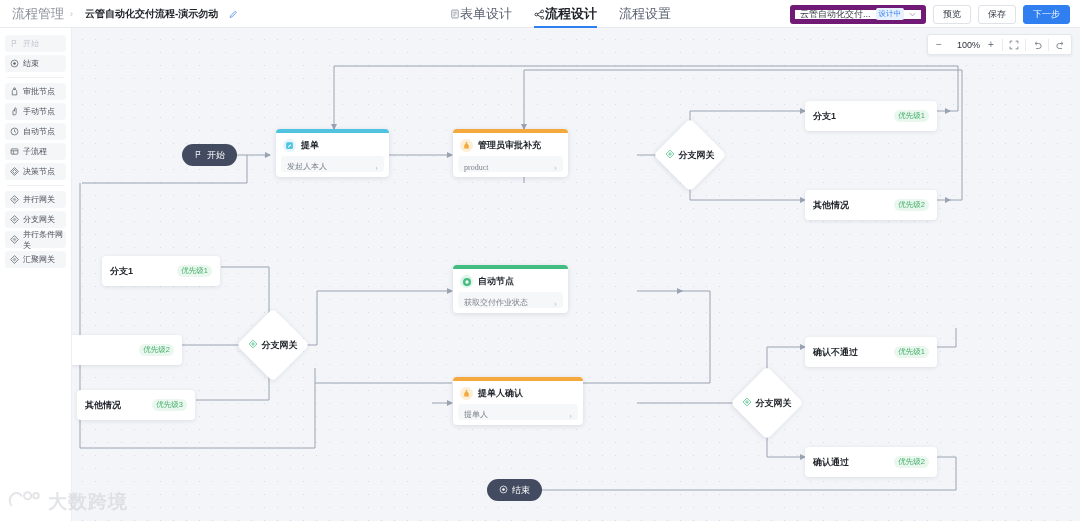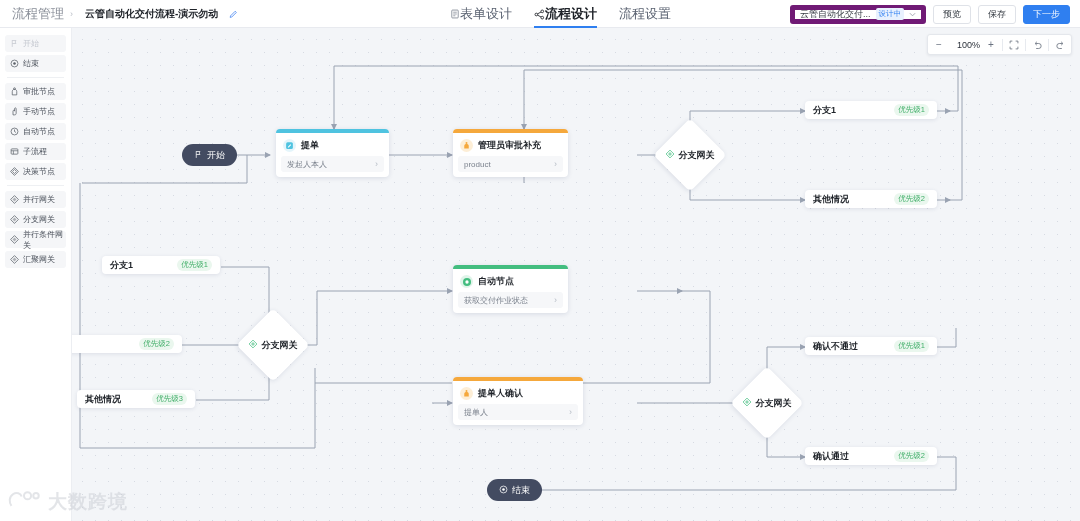--- a/index.html
+++ b/index.html
@@ -80,22 +80,22 @@
   
   .node {
     position: absolute; width: 113px; background: #fff; border-radius: 4px;
     box-shadow: 0 1px 5px rgba(32,48,90,.13); overflow: hidden; cursor: pointer; z-index: 5;
   }
   .node .bar { height: 4px; width: 100%; }
   .node .head { display: flex; align-items: center; gap: 5px; padding: 6px 7px 4px 7px; }
   .node .ttl { font-size: 9px; color: #1f2329; font-weight: bold; }
   .node .sub {
     margin: 0 5px 5px 5px; background: #f6f7f9; border-radius: 3px; height: 16px;
-    display: flex; align-items: center; justify-content: space-between;
-    padding: 0 6px; font-size: 8px; color: #7b828d;
+    display: flex; align-items: flex-end; justify-content: space-between;
+    padding: 0 6px; font-size: 8px; color: #7b828d; font-family: Liberation Serif, serif;
   }
   .node .sub .arr { color: #b6bcc5; font-size: 9px; }
   .nicon { width: 13px; height: 13px; border-radius: 50%; display: flex; align-items: center;
            justify-content: center; flex: none; }
 
   
   .pill {
     position: absolute; height: 22px; border-radius: 11px; background: #434b61;
     display: flex; align-items: center; gap: 4px; padding: 0 12px;
     color: #fff; font-size: 9px; cursor: pointer; z-index: 6;
@@ -108,21 +108,21 @@
     border-radius: 5px; box-shadow: 0 1px 5px rgba(32,48,90,.13);
   }
   .gw .lbl {
     position: absolute; left: 50%; top: 50%; transform: translate(-50%,-50%);
     display: flex; align-items: center; gap: 4px; white-space: nowrap;
     font-size: 9px; color: #1f2329; font-weight: bold;
   }
 
   
   .blabel {
-    position: absolute; height: 18px; background: #fff; border-radius: 4px;
+    position: absolute; height: 30px; background: #fff; border-radius: 4px;
     box-shadow: 0 1px 4px rgba(32,48,90,.11); display: flex; align-items: center;
     justify-content: space-between; padding: 0 8px; gap: 12px; z-index: 5; cursor: pointer;
   }
   .blabel .bt { font-size: 9px; color: #1f2329; font-weight: bold; }
   .badge-green {
     background: #eaf7ee; color: #3fae67; font-size: 7.5px; padding: 1px 4px; border-radius: 6px;
     white-space: nowrap;
   }
 
   

